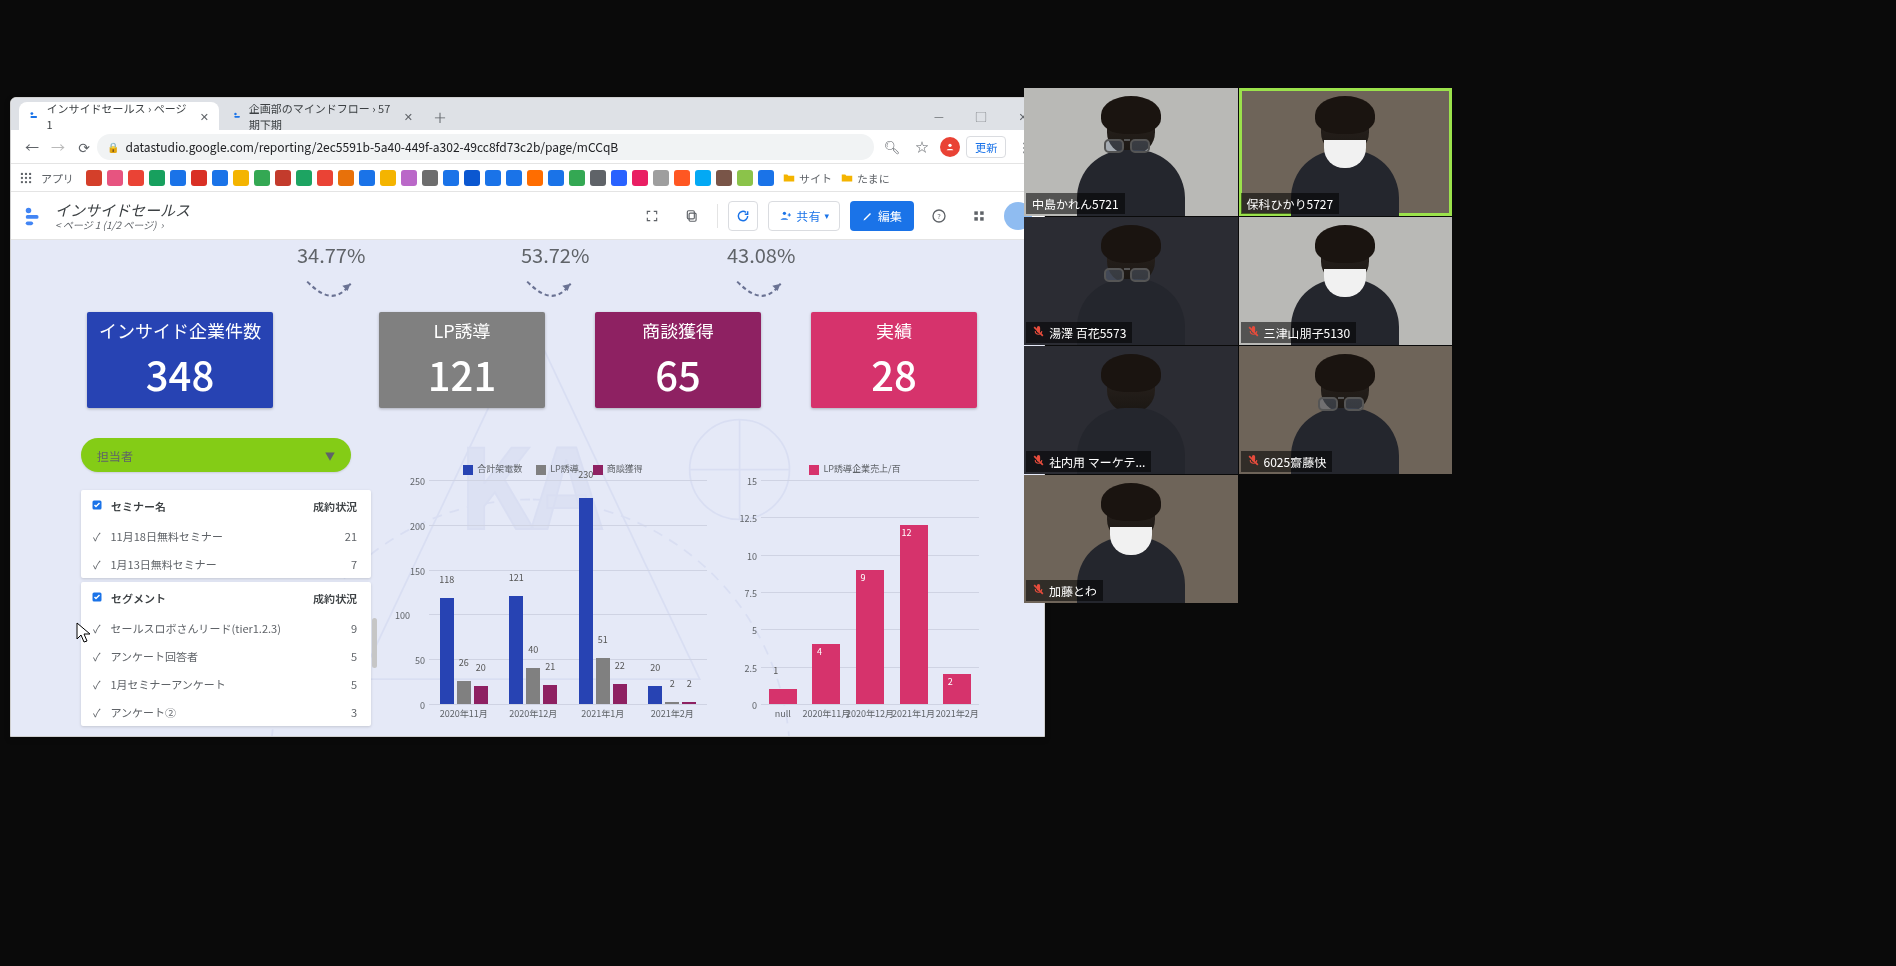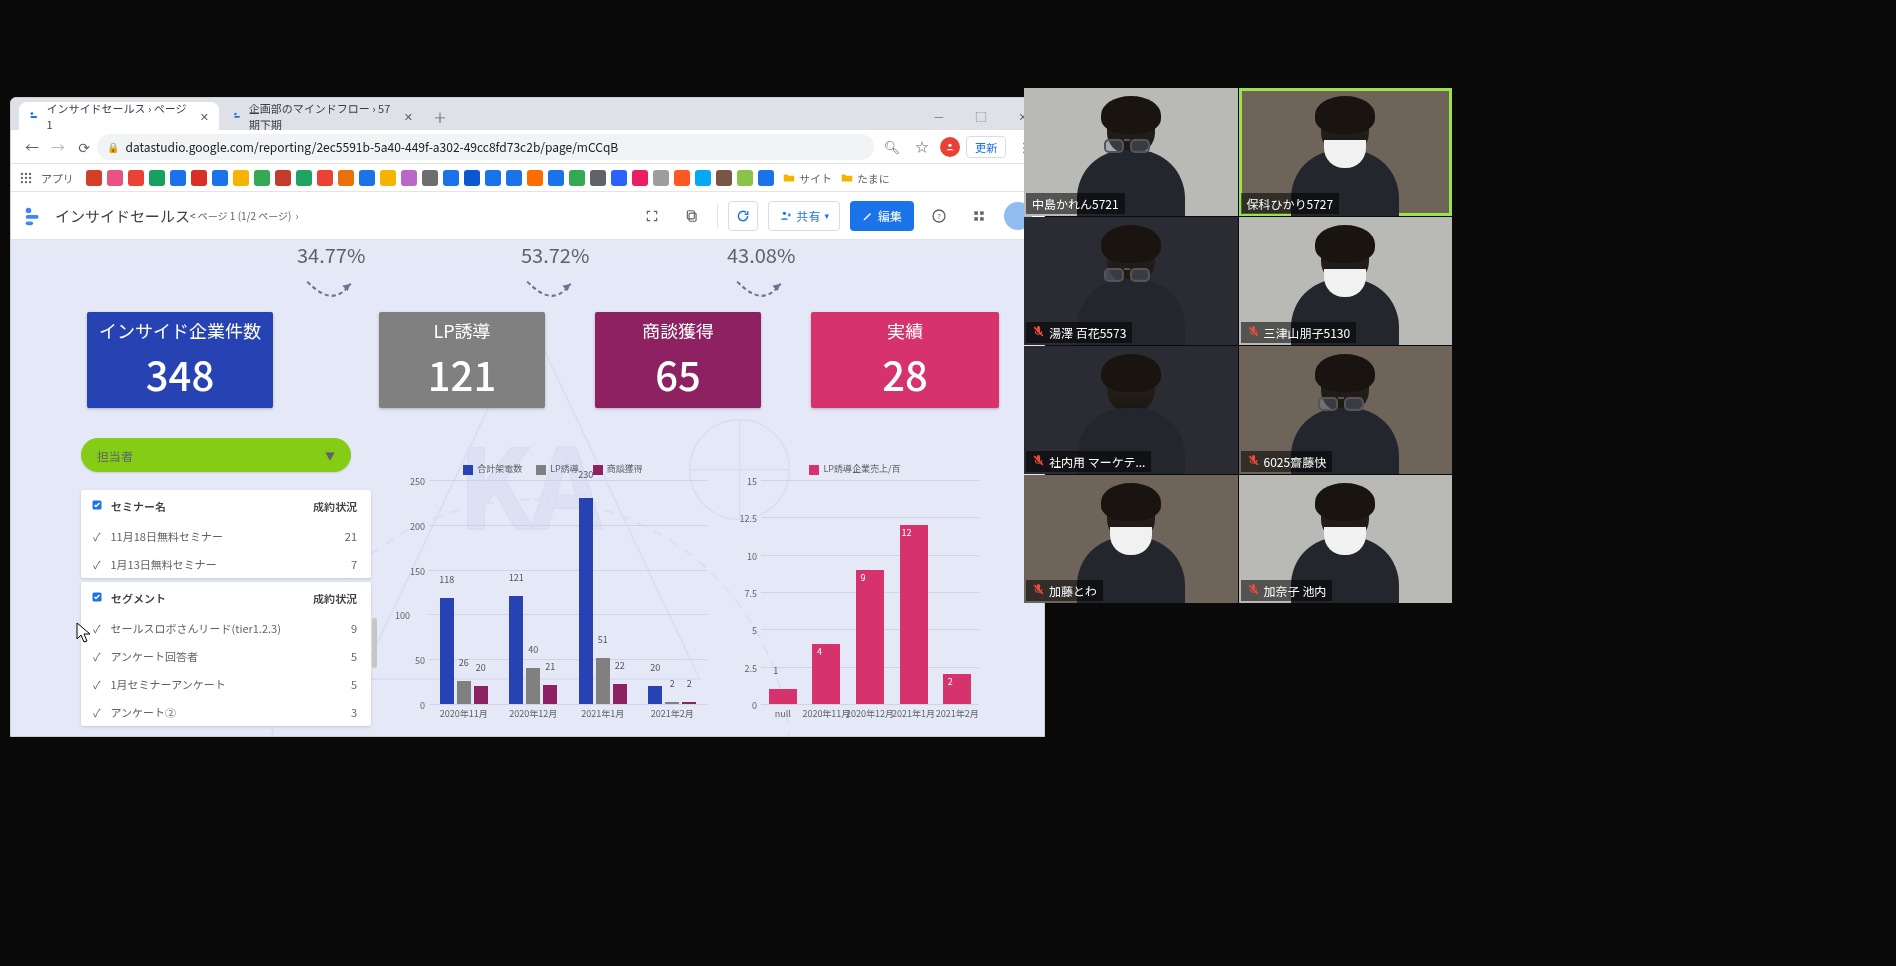--- a/index.html
+++ b/index.html
@@ -44,21 +44,21 @@
                    border-bottom: 1px solid #e4e4e4; }
   .bm-label{font-size:11px;color:#5f6368;margin-right:4px;}
   .bm-icon{width:16px;height:16px;border-radius:3px;}
   .bm-folder{display:flex;align-items:center;font-size:11px;color:#5f6368;}
   .bm-folder svg{margin-right:3px;}
 
   
   .ds-header{ height:48px; display:flex; align-items:center; padding:0 12px; gap:10px;
               border-bottom:1px solid #e4e4e4;}
   .ds-logo{width:22px;height:22px;}
-  .ds-title-block{display:flex;flex-direction:row;line-height:1.2;}
+  .ds-title-block{display:flex;flex-direction:column;line-height:1.2;font-style:italic;}
   .ds-title{font-size:15px;color:#3c4043;}
   .ds-sub{font-size:10px;color:#5f6368;display:flex;align-items:center;gap:4px;}
   .ds-header-spacer{flex:1;}
   .ds-hicon{width:30px;height:30px;display:flex;align-items:center;justify-content:center;
             color:#5f6368;border-radius:4px;font-size:13px;}
   .ds-hicon.bordered{border:1px solid #dadce0;}
   .ds-share{border:1px solid #dadce0;border-radius:4px;display:flex;align-items:center;
             padding:0 10px;height:30px;font-size:12px;color:#1a73e8;gap:4px;}
   .ds-edit{background:#1a73e8;color:#fff;border-radius:4px;display:flex;align-items:center;
            padding:0 12px;height:30px;font-size:12px;gap:4px;}
@@ -347,21 +347,21 @@
             <span class="kpi-val">348</span>
           </div>
           <div class="kpi-card" style="left: 368px; width: 166px; background: rgb(128, 128, 128);">
             <span class="kpi-label">LP誘導</span>
             <span class="kpi-val">121</span>
           </div>
           <div class="kpi-card" style="left: 584px; width: 166px; background: rgb(142, 33, 98);">
             <span class="kpi-label">商談獲得</span>
             <span class="kpi-val">65</span>
           </div>
-          <div class="kpi-card" style="left: 800px; width: 188px; background: rgb(214, 51, 108);">
+          <div class="kpi-card" style="left: 800px; width: 166px; background: rgb(214, 51, 108);">
             <span class="kpi-label">実績</span>
             <span class="kpi-val">28</span>
           </div>
         </div>
     </div>
 
     <div class="selector-pill">
       <span>担当者</span>
       <span class="caret">▼</span>
     </div>
@@ -616,29 +616,13 @@
       </div>
       <div class="tile-name">
         <span class="mic-off"><svg viewBox="0 0 24 24">
             <path fill="#e74c3c" d="M12 2a3 3 0 0 1 3 3v6a3 3 0 0 1-6 0V5a3 3 0 0 1 3-3z"></path>
             <path fill="#e74c3c" d="M5 11a7 7 0 0 0 14 0h-2a5 5 0 0 1-10 0z"></path>
             <line x1="4" y1="4" x2="20" y2="20" stroke="#e74c3c" stroke-width="3"></line>
           </svg></span>
         <span>加藤とわ</span>
       </div>
     </div>
-    <div class="tile tile-bg-light">
-      <div class="person">
-        <div class="p-hair"></div>
-        <div class="p-head"></div>
-        <div class="mask"></div>
-        <div class="p-body"></div>
-      </div>
-      <div class="tile-name">
-        <span class="mic-off"><svg viewBox="0 0 24 24">
-            <path fill="#e74c3c" d="M12 2a3 3 0 0 1 3 3v6a3 3 0 0 1-6 0V5a3 3 0 0 1 3-3z"></path>
-            <path fill="#e74c3c" d="M5 11a7 7 0 0 0 14 0h-2a5 5 0 0 1-10 0z"></path>
-            <line x1="4" y1="4" x2="20" y2="20" stroke="#e74c3c" stroke-width="3"></line>
-          </svg></span>
-        <span>加奈子 池内</span>
-      </div>
-    </div>
   </div>
 
 </body></html>

